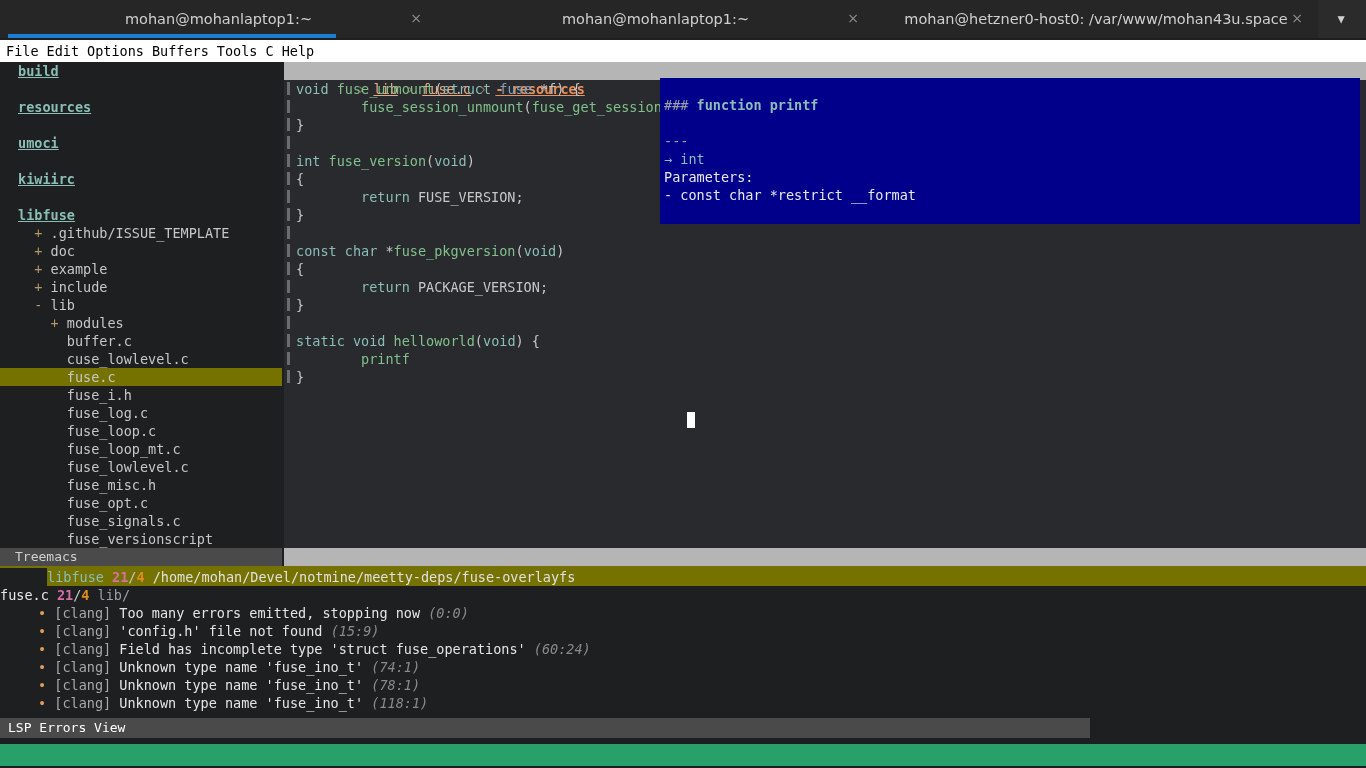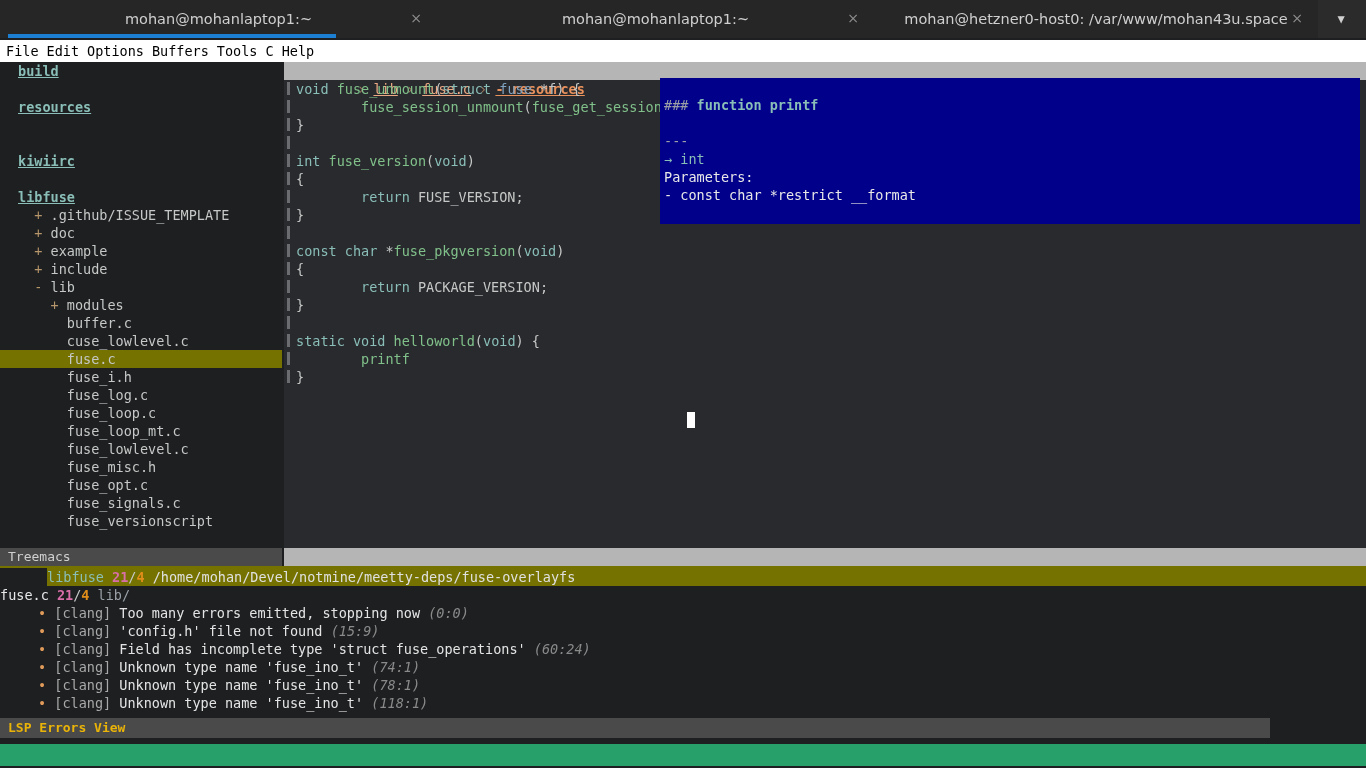--- a/index.html
+++ b/index.html
@@ -37,21 +37,21 @@
   .tm-row{height:18px;line-height:18px;white-space:pre;font-size:13.5px;color:#c5c8c6;padding-left:18px;}
   .tm-proj{color:#8abeb7;font-weight:bold;text-decoration:underline;}
   .tm-dirmark{color:#b5956a;}
   .tm-dir{color:#c5c8c6;}
   .tm-file{color:#c5c8c6;}
   .tm-row.sel{background:#757200;}
   .tm-gap{height:18px;}
   .tm-scroll{position:absolute;right:2px;top:0;width:5px;height:486px;}
   .tm-scroll i{display:block;width:5px;height:14px;margin-bottom:4px;background:#5a5c5e;}
   .tm-modeline{position:absolute;left:0;top:486px;width:282px;height:18px;background:#4a4a4a;color:#d0d0d0;
-      line-height:18px;padding-left:8px;font-size:13px;box-sizing:border-box;}
+      line-height:18px;padding-left:15px;font-size:13px;box-sizing:border-box;}
 
   
   .codewin{position:absolute;left:284px;top:0;width:1082px;height:486px;background:#282a2e;overflow:hidden;}
   .breadcrumb{position:absolute;left:0;top:0;width:1082px;height:18px;background:#b5b5b5;color:#e09a73;
       font-size:13.5px;line-height:18px;white-space:pre;}
   .bc-sep{color:#a07a62;}
   .bc-item{color:#eba882;text-decoration:underline;}
   .bc-cur{color:#e8915c;font-weight:bold;text-decoration:underline;}
   .fringe{position:absolute;left:0;top:18px;width:10px;height:468px;background:#282a2e;}
   .fringe i{position:absolute;left:3px;width:3px;height:13px;background:#6a6c70;}
@@ -94,22 +94,22 @@
   .lsp-proj{color:#8abeb7;}
   .lsp-num1{color:#d96fa8;font-weight:bold;}
   .lsp-num2{color:#e08d1a;font-weight:bold;}
   .lsp-path{color:#e0e0e0;}
   .lsp-file{color:#e8e8e8;}
   .lsp-sub{color:#9aa0a6;}
   .lsp-bullet{color:#e09a5a;}
   .lsp-tag{color:#a8a8a8;}
   .lsp-msg{color:#e4e4e4;margin-top:23px;}
   .lsp-pos{color:#8a8a8a;font-style:italic;}
-  .lsp-modeline{position:absolute;left:0;top:656px;width:1270px;height:20px;background:#4a4a4a;color:#eab308;
-      line-height:20px;padding-left:8px;font-size:13px;box-sizing:border-box;font-weight:bold;}
+  .lsp-modeline{position:absolute;left:0;top:656px;width:1090px;height:20px;background:#4a4a4a;color:#ffffff;
+      line-height:20px;padding-left:8px;font-size:13px;box-sizing:border-box;}
 
   
   .tmux{position:absolute;left:0;top:744px;width:1366px;height:22px;background:#27a06a;color:#0c2a1c;
       font-size:13.5px;line-height:22px;white-space:pre;}
   .tmux-l{position:absolute;left:2px;}
 </style>
 </head>
 <body>
 
 <div class="app">
@@ -141,20 +141,21 @@
     <span>Help</span>
   </div>
 
   <div class="frame">
 
     <div class="treemacs" id="treemacs-rows">
         <div class="tm-row"><span class="tm-proj">build</span></div>
         <div class="tm-gap"></div>
         <div class="tm-row"><span class="tm-proj">resources</span></div>
         <div class="tm-gap"></div>
+        <div class="tm-row"><span class="tm-proj">umoci</span></div>
         <div class="tm-gap"></div>
         <div class="tm-row"><span class="tm-proj">kiwiirc</span></div>
         <div class="tm-gap"></div>
         <div class="tm-row"><span class="tm-proj">libfuse</span></div>
         <div class="tm-row"><span>  </span><span class="tm-dirmark">+ </span><span class="tm-dir">.github/ISSUE_TEMPLATE</span></div>
         <div class="tm-row"><span>  </span><span class="tm-dirmark">+ </span><span class="tm-dir">doc</span></div>
         <div class="tm-row"><span>  </span><span class="tm-dirmark">+ </span><span class="tm-dir">example</span></div>
         <div class="tm-row"><span>  </span><span class="tm-dirmark">+ </span><span class="tm-dir">include</span></div>
         <div class="tm-row"><span>  </span><span class="tm-dirmark">- </span><span class="tm-dir">lib</span></div>
         <div class="tm-row"><span>    </span><span class="tm-dirmark">+ </span><span class="tm-dir">modules</span></div>

